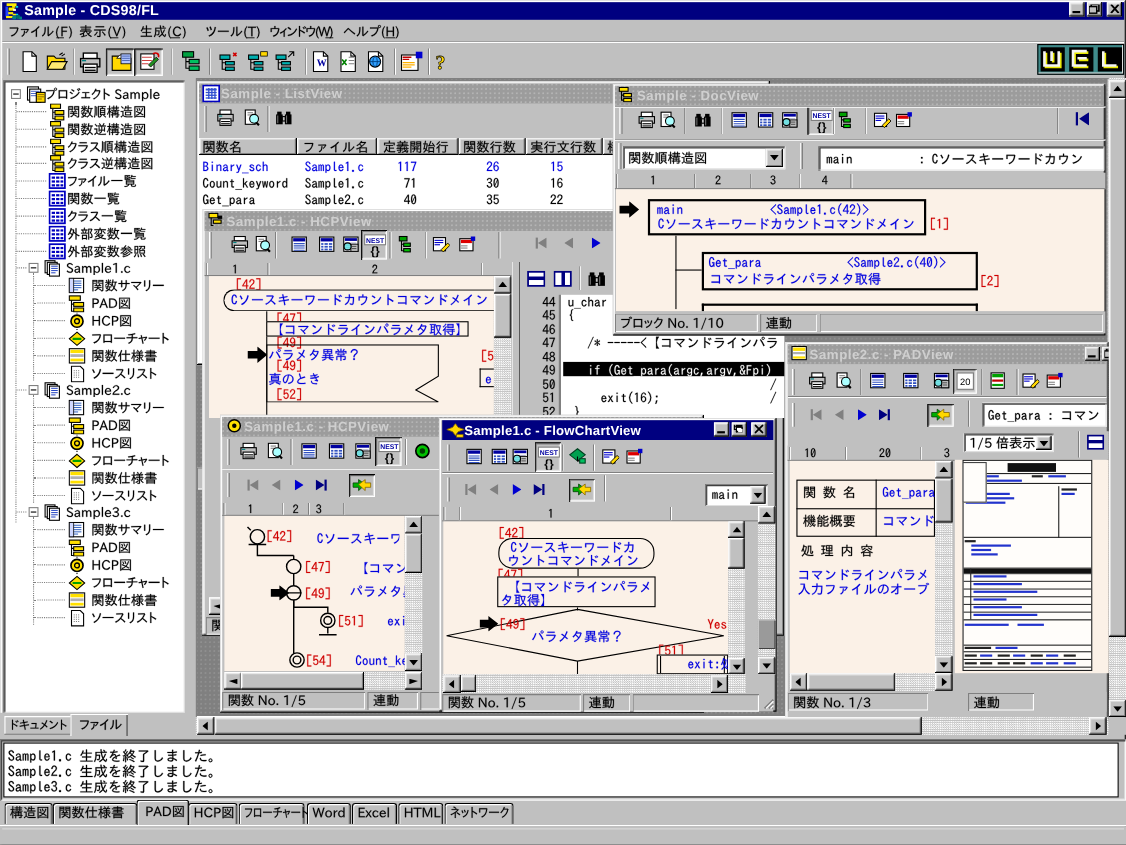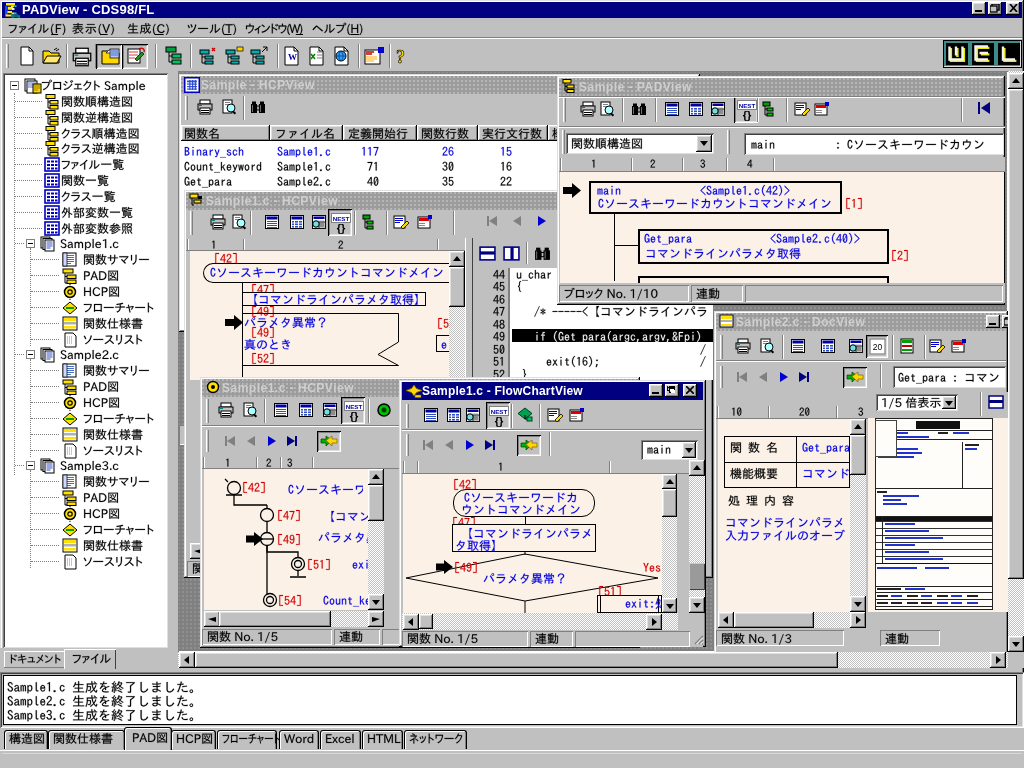--- a/index.html
+++ b/index.html
@@ -362,21 +362,21 @@
     <rect x="7" y="3.5" width="3" height="1.5" fill="#ffee00"></rect>
     <rect x="10.5" y="3.5" width="2" height="1.5" fill="#00e0e0"></rect>
     <rect x="7.5" y="10.5" width="3" height="1.5" fill="#ffee00"></rect>
     <rect x="10.5" y="10.5" width="2" height="1.5" fill="#00e0e0"></rect>
     <rect x="1.5" y="12.5" width="9" height="2" fill="#ffee00"></rect>
     <circle cx="9" cy="14" r="2" fill="#008080"></circle>
     <circle cx="12.5" cy="13.5" r="2" fill="#006868"></circle>
     <circle cx="15" cy="14.5" r="1.5" fill="#008080"></circle>
     <rect x="8" y="6" width="2.5" height="2" fill="#fff" fill-opacity="0.9"></rect>
   </svg>
-<div class="wtext" style="left:22px;top:3px;height:14px;line-height:14px;font-size:13px">PADView - CDS98/FL</div>
+<div class="wtext" style="left:22px;top:3px;height:14px;line-height:14px;font-size:13px">Sample - CDS98/FL</div>
 <div class="btn" style="left:972px;top:2px;width:14px;height:13px;"></div>
 <div class="" style="left:975px;top:10px;width:7px;height:2px;background:#000"></div>
 <div class="btn" style="left:988px;top:2px;width:14px;height:13px;"></div>
 <svg class="t" style="left:990px;top:4px" width="10" height="9">
     <rect x="2" y="0" width="7" height="6" fill="none" stroke="#000" stroke-width="1.5"></rect>
     <rect x="0" y="2" width="7" height="6" fill="#c0c0c0" stroke="#000" stroke-width="1.3"></rect>
   </svg>
 <div class="btn" style="left:1006px;top:2px;width:14px;height:13px;"></div>
 <svg class="t" style="left:1009px;top:4px" width="9" height="8">
     <path d="M1 0l7 8M8 0l-7 8" stroke="#000" stroke-width="1.7"></path>
@@ -1149,21 +1149,21 @@
     <g fill="#3050d0">
       <rect x="3" y="3.5" width="10" height="1.8"></rect>
       <rect x="3" y="6.5" width="10" height="1.2"></rect>
       <rect x="3" y="9" width="10" height="1.2"></rect>
       <rect x="3" y="11.5" width="10" height="1.2"></rect>
       <rect x="5.2" y="3" width="1.2" height="10"></rect>
       <rect x="8" y="3" width="1.2" height="10"></rect>
       <rect x="10.8" y="3" width="1.2" height="10"></rect>
     </g>
   </svg>
-<div class="ttext" style="left:201px;top:78px;height:14px;line-height:14px;white-space:nowrap">Sample - HCPView</div>
+<div class="ttext" style="left:201px;top:78px;height:14px;line-height:14px;white-space:nowrap">Sample - ListView</div>
 <div class="grip" style="left:185px;top:96px;width:3px;height:24px;"></div>
 <svg class="t" style="left:197px;top:99px;" width="16" height="16">
     <use href="#i-print"></use>
   </svg>
 <svg class="t" style="left:221px;top:99px;" width="16" height="16">
     <use href="#i-prev"></use>
   </svg>
 <div class="vsep" style="left:243px;top:96px;width:2px;height:24px;"></div>
 <svg class="t" style="left:250px;top:99px;" width="16" height="16">
     <use href="#i-binoc"></use>
@@ -1743,21 +1743,21 @@
     </g>
   </svg>
 <div class="win" style="left:557px;top:76px;width:448px;height:229px;"></div>
 <div class="ititle" style="left:559px;top:78px;width:444px;height:18px;"></div>
 <svg class="t" style="left:562px;top:79px" width="15" height="14">
     <rect x="1" y="0.5" width="8" height="3.5" fill="#ffe000" stroke="#000"></rect>
     <rect x="5" y="6" width="7" height="3" fill="#ffe000" stroke="#000"></rect>
     <rect x="5" y="10.5" width="7" height="3" fill="#ffe000" stroke="#000"></rect>
     <path d="M3 4v8h2M3 7.5h2" stroke="#000" fill="none"></path>
   </svg>
-<div class="ttext" style="left:579px;top:80px;height:14px;line-height:14px;white-space:nowrap">Sample - PADView</div>
+<div class="ttext" style="left:579px;top:80px;height:14px;line-height:14px;white-space:nowrap">Sample - DocView</div>
 <div class="grip" style="left:563px;top:98px;width:3px;height:24px;"></div>
 <svg class="t" style="left:580px;top:101px;" width="16" height="16">
     <use href="#i-print"></use>
   </svg>
 <svg class="t" style="left:599px;top:101px;" width="16" height="16">
     <use href="#i-prev"></use>
   </svg>
 <div class="vsep" style="left:622px;top:98px;width:2px;height:24px;"></div>
 <svg class="t" style="left:631px;top:101px;" width="16" height="16">
     <use href="#i-binoc"></use>
@@ -2227,21 +2227,21 @@
   </svg>
 <div class="sunk1" style="left:382px;top:629px;width:34px;height:16px;"></div>
 <div class="win" style="left:714px;top:311px;width:294px;height:344px;"></div>
 <div class="ititle" style="left:716px;top:313px;width:290px;height:18px;"></div>
 <svg class="t" style="left:719px;top:314px" width="15" height="14">
     <rect x="1" y="1" width="13" height="12" fill="#fff" stroke="#000"></rect>
     <rect x="2" y="2" width="11" height="3" fill="#ffe000"></rect>
     <rect x="2" y="6" width="11" height="2" fill="#b0b0b0"></rect>
     <rect x="2" y="10" width="11" height="2" fill="#ffe000"></rect>
   </svg>
-<div class="ttext" style="left:736px;top:315px;height:14px;line-height:14px;white-space:nowrap">Sample2.c - DocView</div>
+<div class="ttext" style="left:736px;top:315px;height:14px;line-height:14px;white-space:nowrap">Sample2.c - PADView</div>
 <div class="btn" style="left:986px;top:315px;width:14px;height:13px;"></div>
 <div class="" style="left:989px;top:323px;width:7px;height:2px;background:#000"></div>
 <div class="btn" style="left:1002px;top:315px;width:14px;height:13px;"></div>
 <svg class="t" style="left:1004px;top:317px" width="10" height="9">
     <rect x="2" y="0" width="7" height="6" fill="none" stroke="#000" stroke-width="1.5"></rect>
     <rect x="0" y="2" width="7" height="6" fill="#c0c0c0" stroke="#000" stroke-width="1.3"></rect>
   </svg>
 <div class="grip" style="left:720px;top:335px;width:3px;height:24px;"></div>
 <svg class="t" style="left:735px;top:338px;" width="16" height="16">
     <use href="#i-print"></use>

